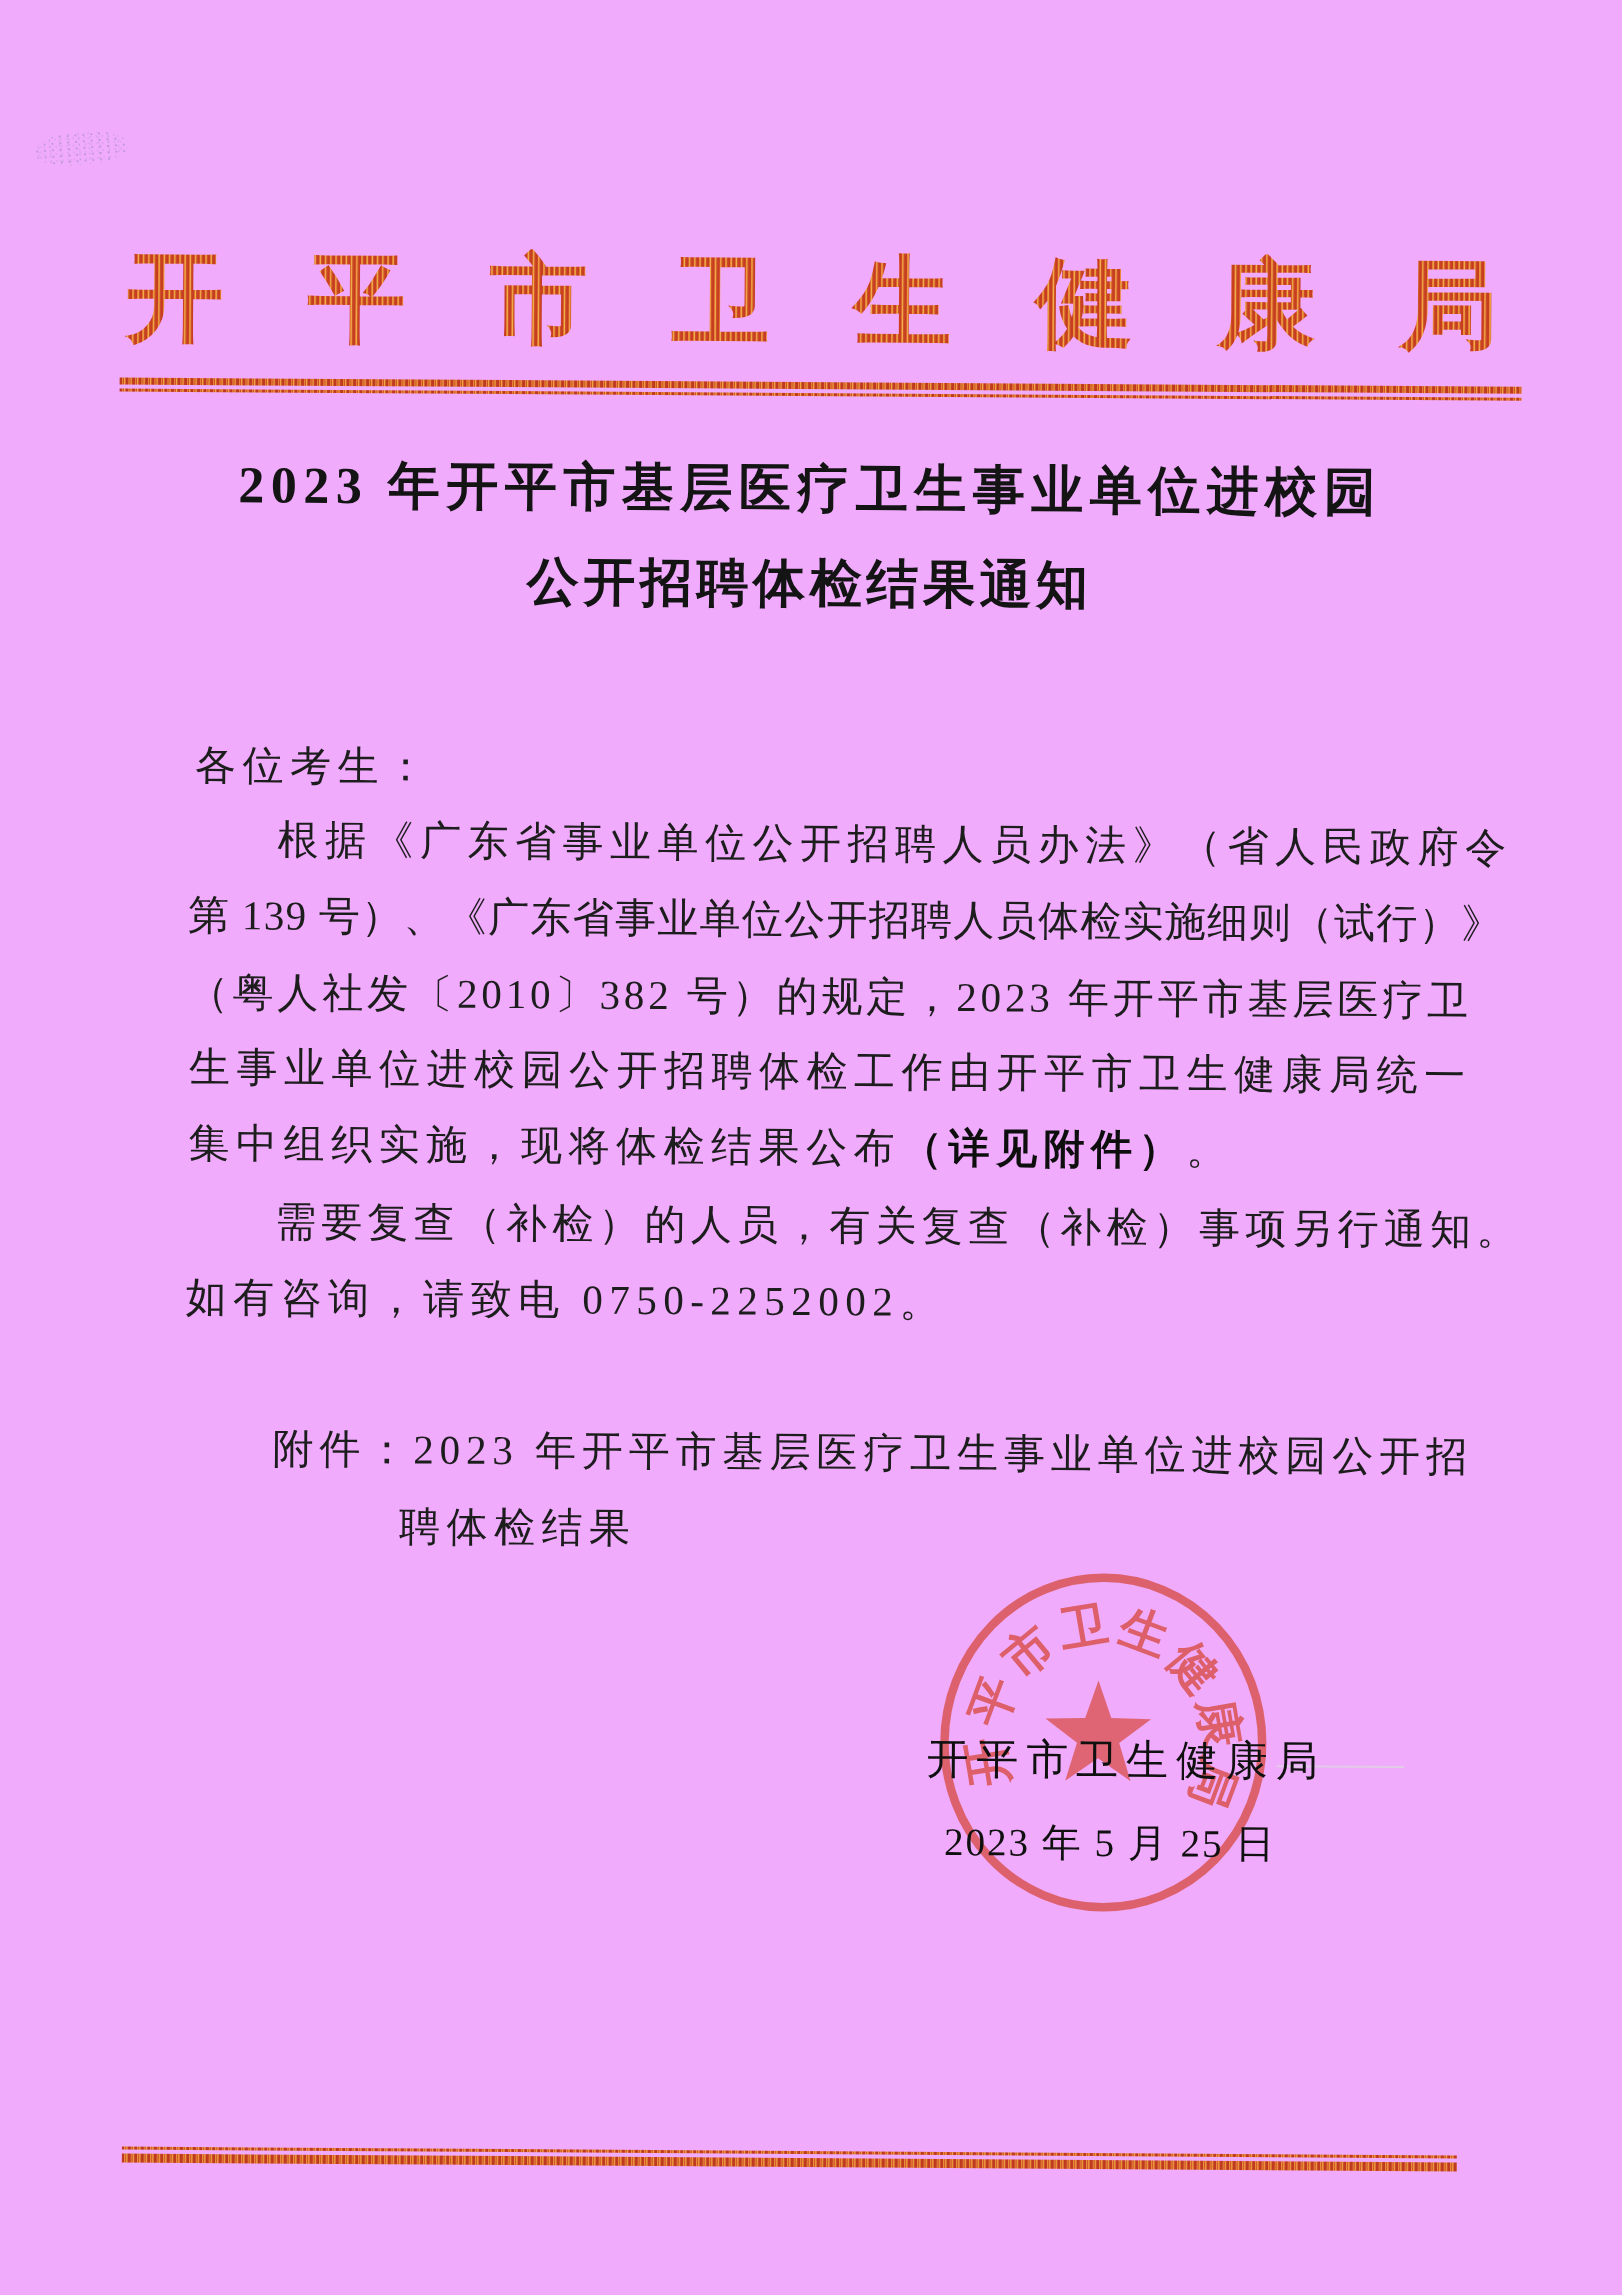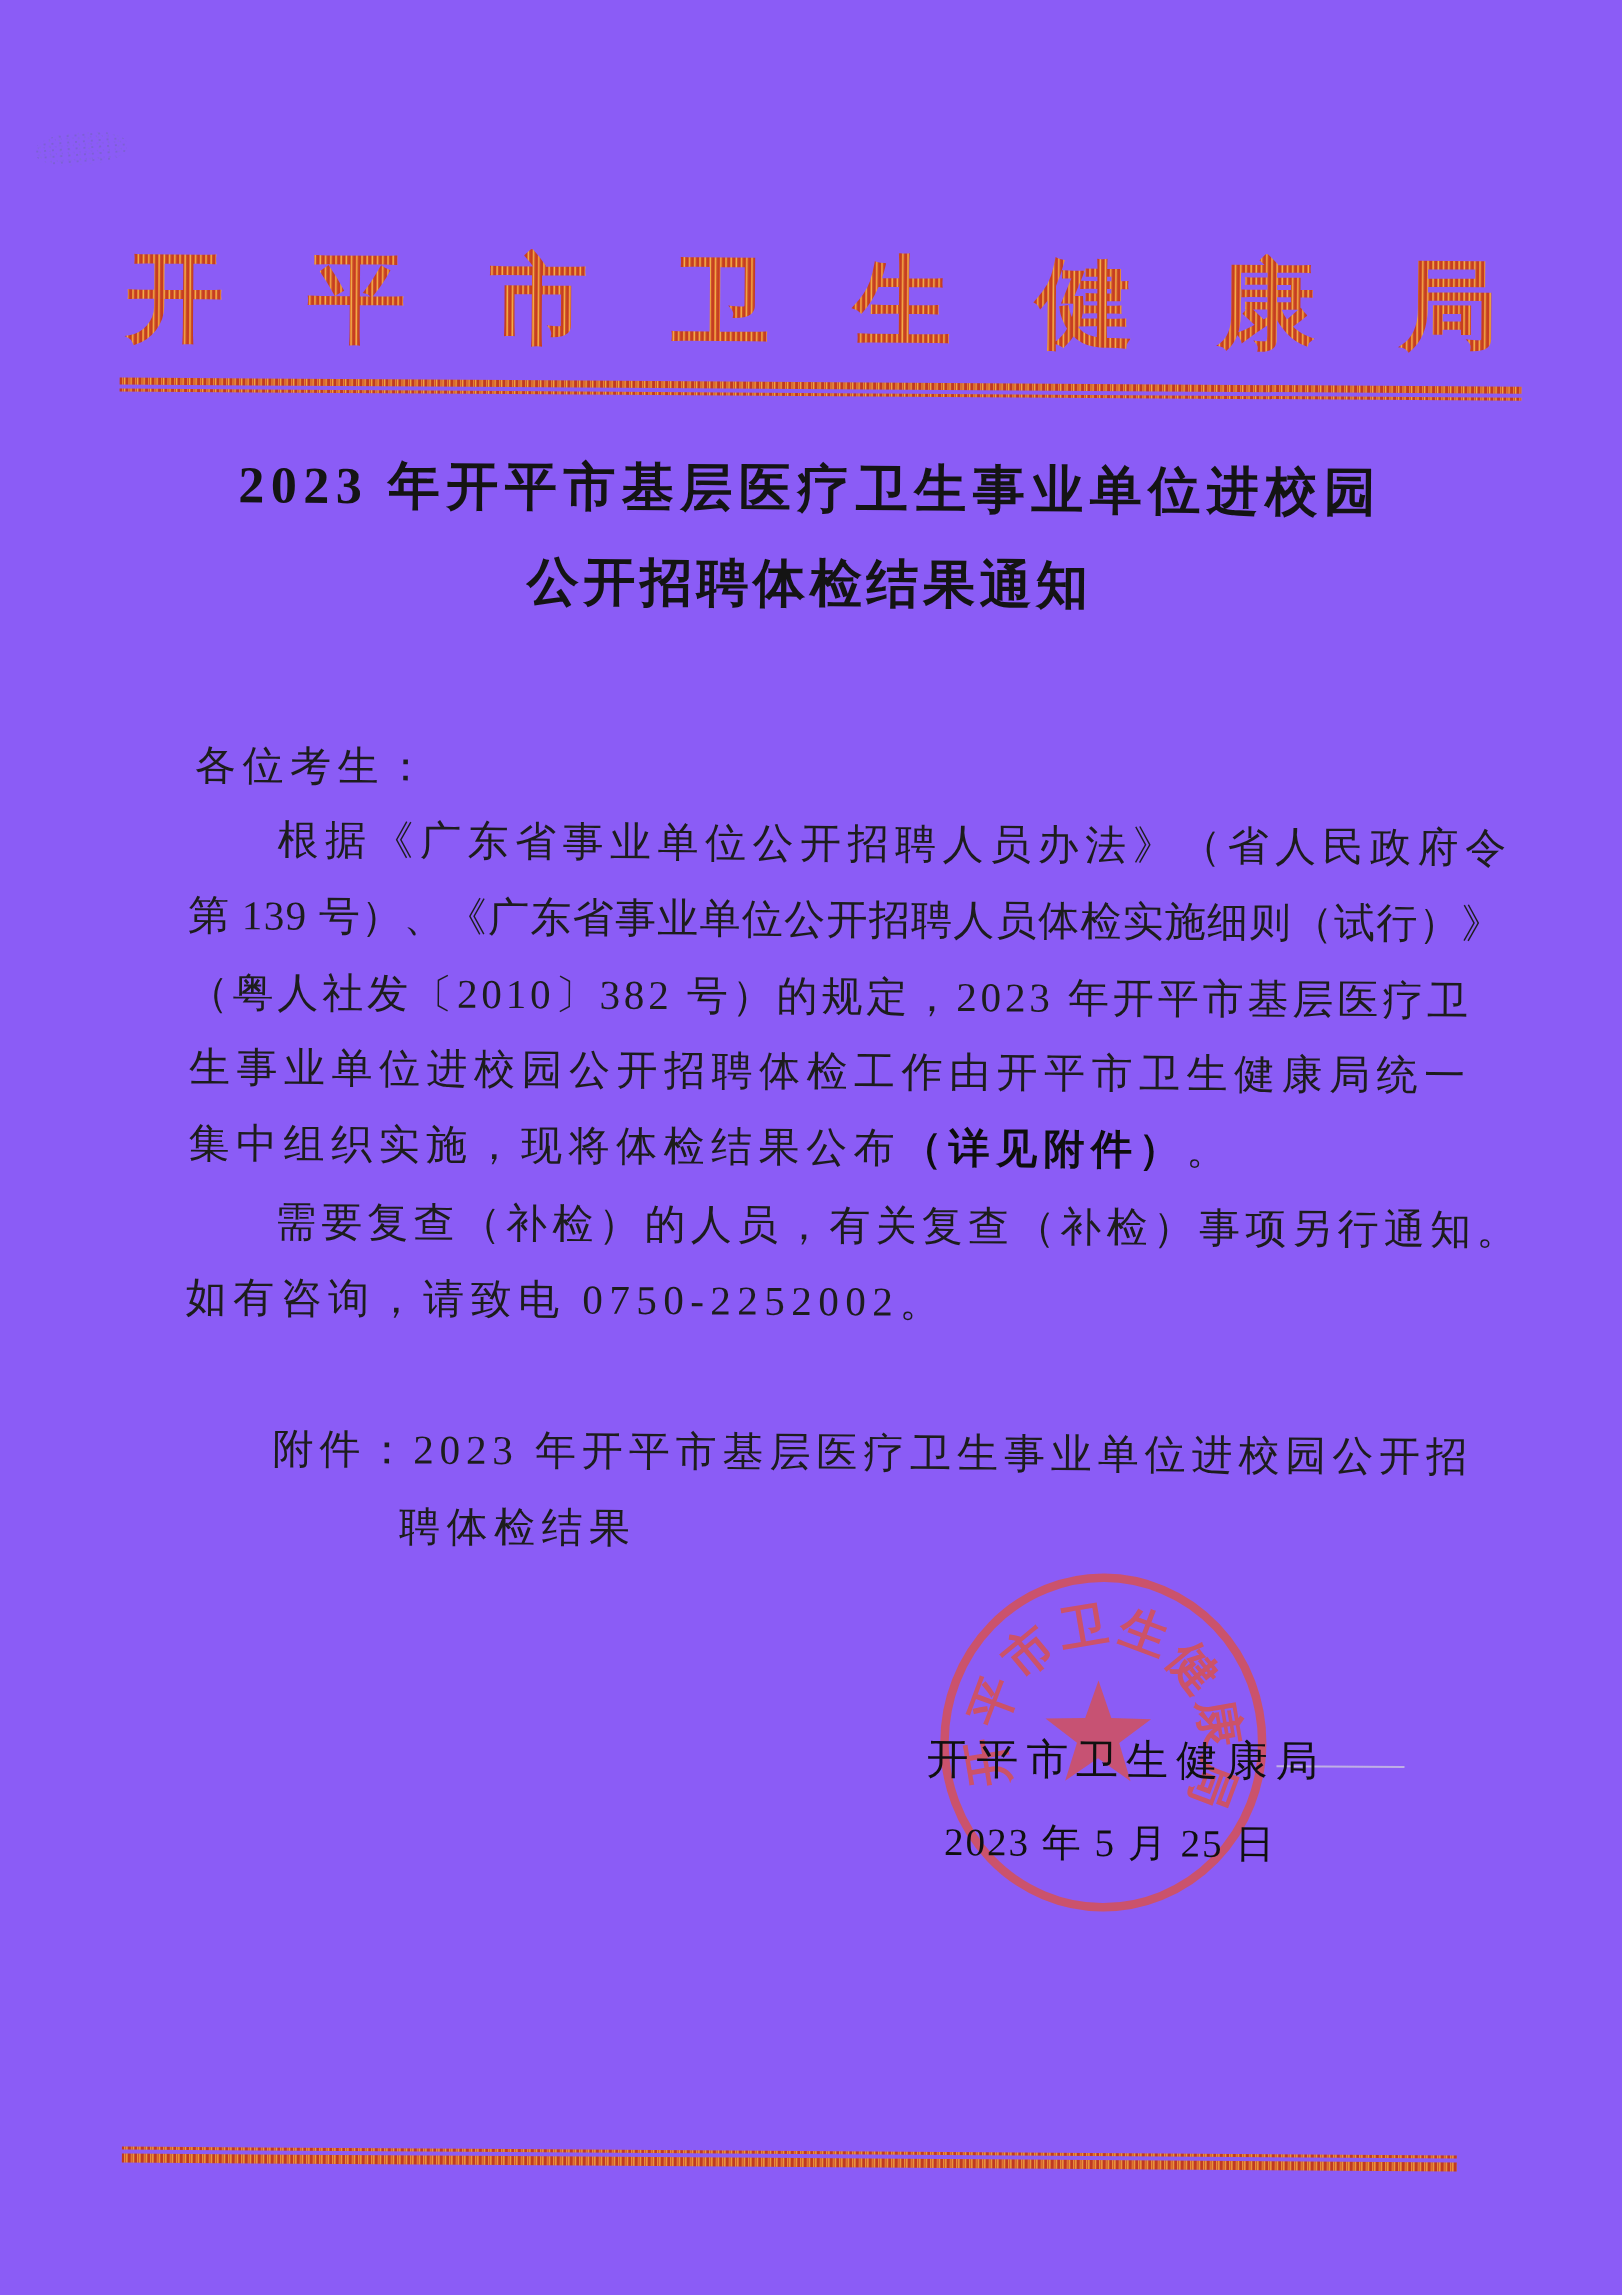--- a/index.html
+++ b/index.html
@@ -1,19 +1,19 @@
 <!DOCTYPE html>
 <html style="font-size:10.5px"><head>
 <meta charset="utf-8">
 <style>
   html,body{margin:0;padding:0;background:#9a9a9a;}
   .page{
     position:relative;
     width:1623px;height:2295px;
-    background:#8b5cf6;
+    background:#f0abfc;
     overflow:hidden;
     font-family:"Liberation Serif","DejaVu Serif",serif;
   }
   .tilt{position:absolute;left:0;top:0;width:1623px;height:2295px;
     transform:rotate(0.38deg);transform-origin:196px 327px;}
 
   
   .smudge{
     position:absolute;left:34px;top:133px;width:92px;height:33px;
     opacity:.55;border-radius:45%;transform:rotate(-5deg);

